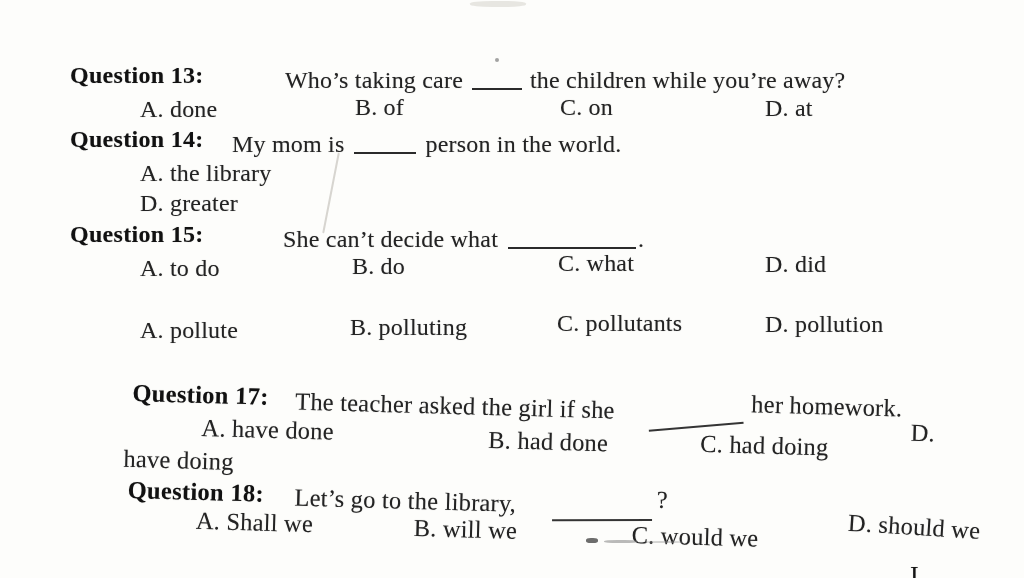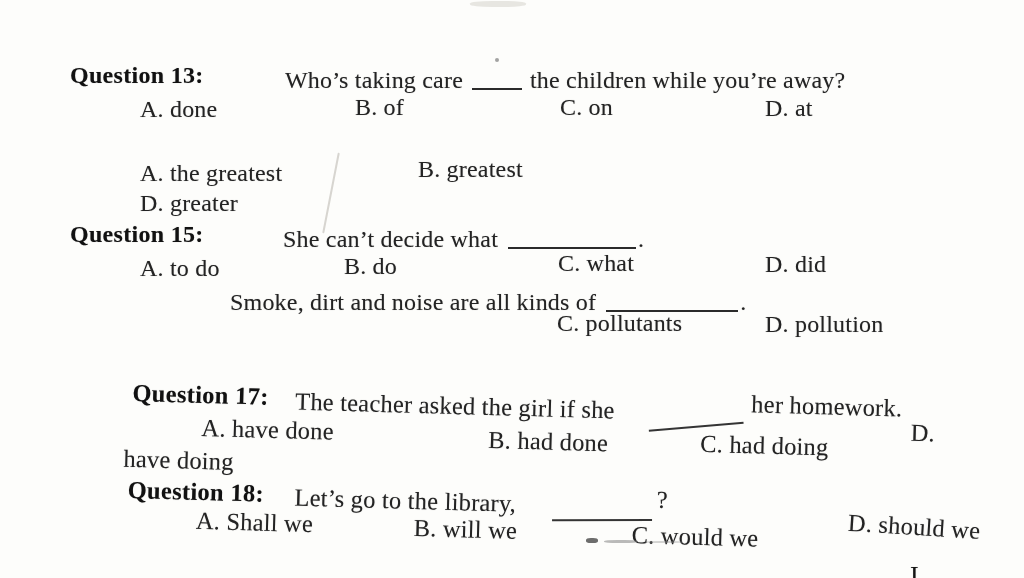--- a/index.html
+++ b/index.html
@@ -59,32 +59,34 @@
 
 <div class="page">
 
   <span class="t b" style="left:70px;top:63px">Question 13:</span>
   <span class="t" style="left:285px;top:63px"><span>Who’s taking care</span><span class="blank" style="width:50px;margin:0 8px 0 9px"></span><span>the children while you’re away?</span></span>
   <span class="t" style="left:140px;top:97px">A. done</span>
   <span class="t" style="left:355px;top:95px">B. of</span>
   <span class="t" style="left:560px;top:95px">C. on</span>
   <span class="t" style="left:765px;top:96px">D. at</span>
 
-  <span class="t" style="left:140px;top:161px">A. the greatest</span>
-  <span class="t" style="left:418px;top:157px">B. greatest</span>
+  <span class="t b" style="left:70px;top:127px">Question 14:</span>
+  <span class="t" style="left:232px;top:127px"><span>My mom is</span><span class="blank" style="width:62px;margin:0 9px 0 10px"></span><span>person in the world.</span></span>
+  <span class="t" style="left:140px;top:161px">A. the library</span>
   <span class="t" style="left:140px;top:191px">D. greater</span>
 
   <span class="t b" style="left:70px;top:222px">Question 15:</span>
   <span class="t" style="left:283px;top:222px"><span>She can’t decide what</span><span class="blank" style="width:128px;margin:0 2px 0 10px"></span><span>.</span></span>
   <span class="t" style="left:140px;top:256px">A. to do</span>
-  <span class="t" style="left:344px;top:254px">B. do</span>
+  <span class="t" style="left:352px;top:254px">B. do</span>
   <span class="t" style="left:558px;top:251px">C. what</span>
   <span class="t" style="left:765px;top:252px">D. did</span>
 
-  <span class="t" style="left:230px;top:285px"><span>Smoke, dirt and noise are all kinds of</span><span class="blank" style="width:132px;margin:0 2px 0 10px"></span><span>.</span></span>
+  <span class="t" style="left:140px;top:318px">A. pollute</span>
+  <span class="t" style="left:350px;top:315px">B. polluting</span>
   <span class="t" style="left:557px;top:311px">C. pollutants</span>
   <span class="t" style="left:765px;top:312px">D. pollution</span>
 
   <div class="skew">
 
     <span class="t b" style="left:133px;top:8px">Question 17:</span>
     <span class="t" style="left:296px;top:12px">The teacher asked the girl if she</span>
     <div class="uline" style="left:650px;top:38px;width:95px;transform:rotate(-6.5deg)"></div>
     <span class="t" style="left:752px;top:2px">her homework.</span>
     <span class="t" style="left:203px;top:41px">A. have done</span>

